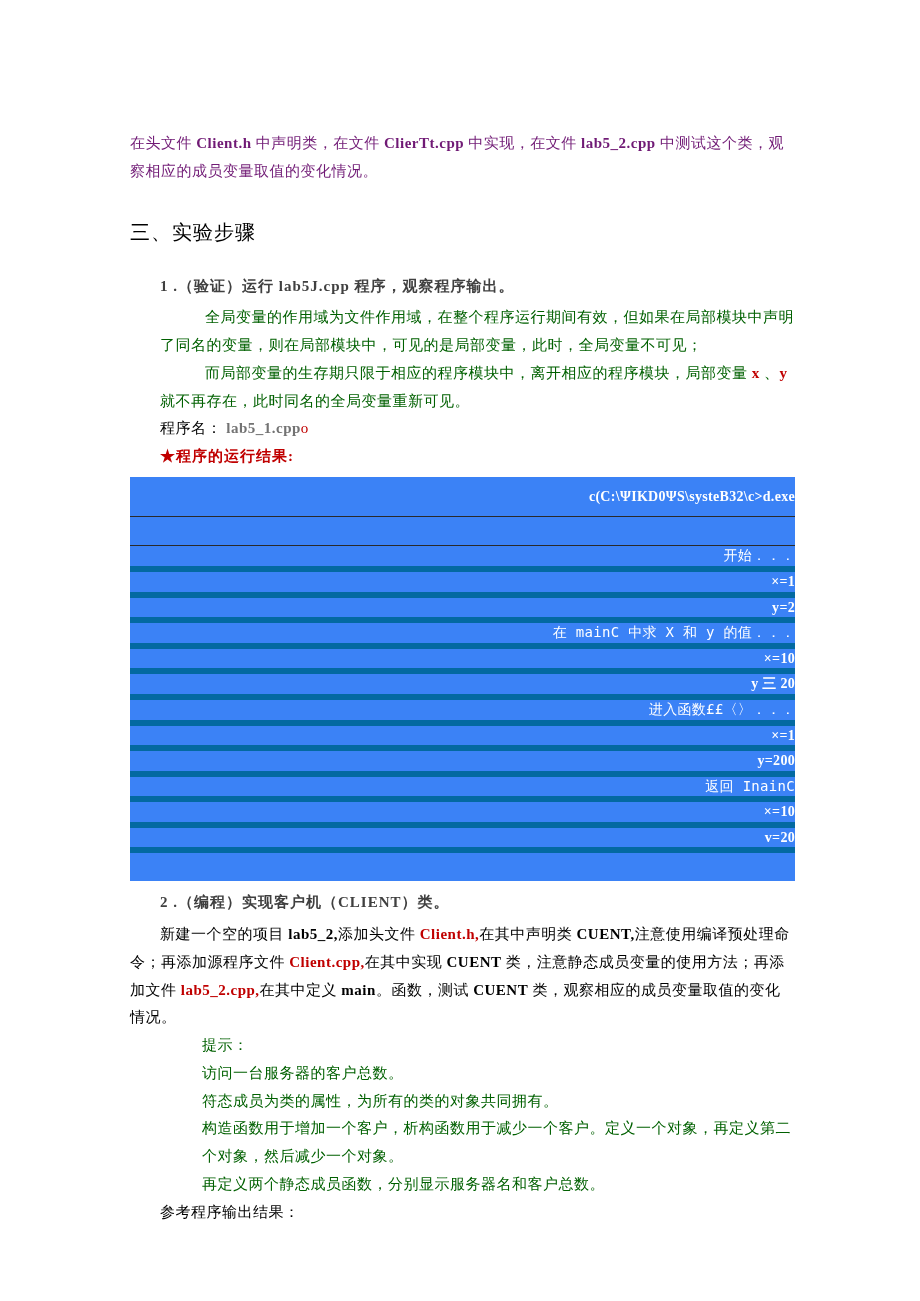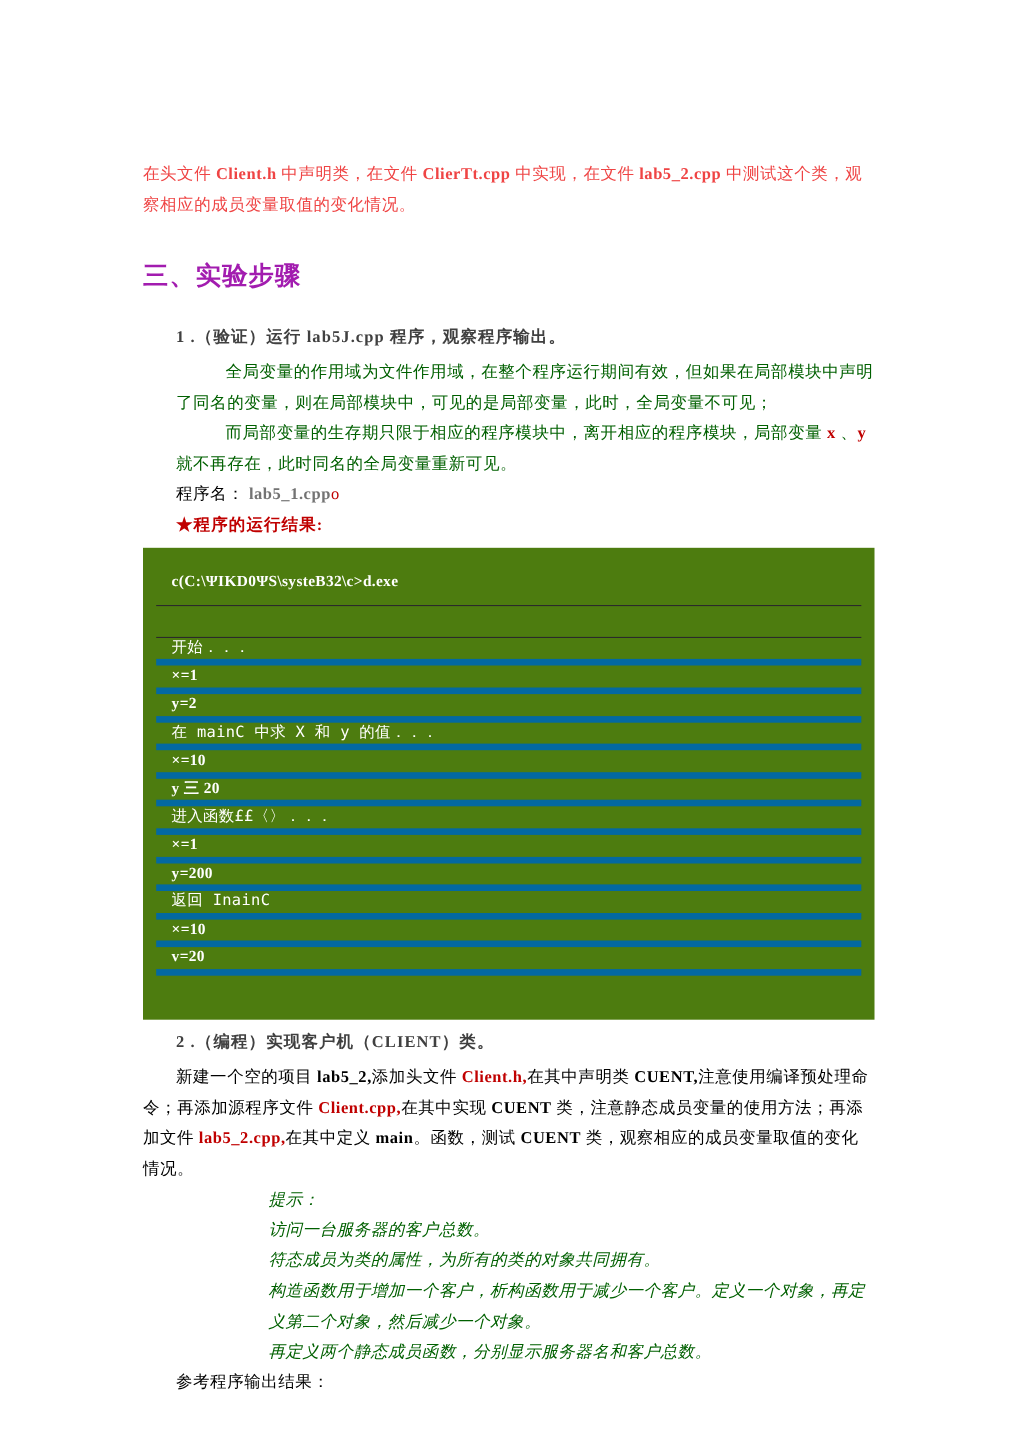--- a/index.html
+++ b/index.html
@@ -10,31 +10,30 @@
       padding: 0;
       background: #ffffff;
       color: #000000;
       line-height: 1.85;
       letter-spacing: 0.5px;
     }
     .page {
       padding: 130px 125px 60px 130px;
     }
     .p1-text {
-      color: #ef4444;
-      margin-top: 16px;
+      color: #701a75;
     }
     .p1-text b {
       font-family: "Times New Roman", serif;
       font-weight: bold;
     }
     .section-heading {
-      color: #a21caf;
-      font-size: 23px;
-      font-weight: bold;
+      color: #000000;
+      font-size: 20px;
+      font-weight: normal;
       margin: 28px 0 22px 0;
       letter-spacing: 1px;
     }
     .step-heading {
       color: #404040;
       font-weight: bold;
       margin-left: 30px;
       margin-top: 10px;
       margin-bottom: 4px;
       letter-spacing: 1px;
@@ -62,28 +61,29 @@
     .prog-name .o { color: #c00000; }
     .run-result {
       color: #c00000;
       font-weight: bold;
       margin-left: 30px;
       letter-spacing: 1px;
       margin-bottom: 6px;
     }
     .star { color: #c00000; }
     .console {
-      background: #4d7c0f;
+      background: #3b82f6;
       color: #ffffff;
       font-family: SimSun, "Consolas", monospace;
       font-size: 14px;
-      padding: 12px;
+      padding: 0;
       margin-top: 4px;
       line-height: 1.4;
       letter-spacing: 0.3px;
+      text-align: right;
     }
     .console-title {
       font-weight: bold;
       font-family: "Times New Roman", SimSun, serif;
       padding: 10px 0 10px 14px;
       border-bottom: 1px solid #2a2a2a;
     }
     .console-blank {
       height: 28px;
       border-bottom: 1px solid #2a2a2a;
@@ -99,22 +99,21 @@
       margin-top: 8px;
     }
     .body-text {
       color: #000;
       text-indent: 2em;
     }
     .body-text .b1 { font-weight: bold; font-family: "Times New Roman", serif; }
     .body-text .redb { color: #c00000; font-weight: bold; font-family: "Times New Roman", serif; }
     .hint-block .hint-line {
       color: #006000;
-      margin-left: 114px;
-      font-style: italic;
+      margin-left: 72px;
     }
     .ref-out {
       margin-left: 30px;
       color: #000;
     }
   </style>
 </head>
 <body>
 
 <div class="page">

